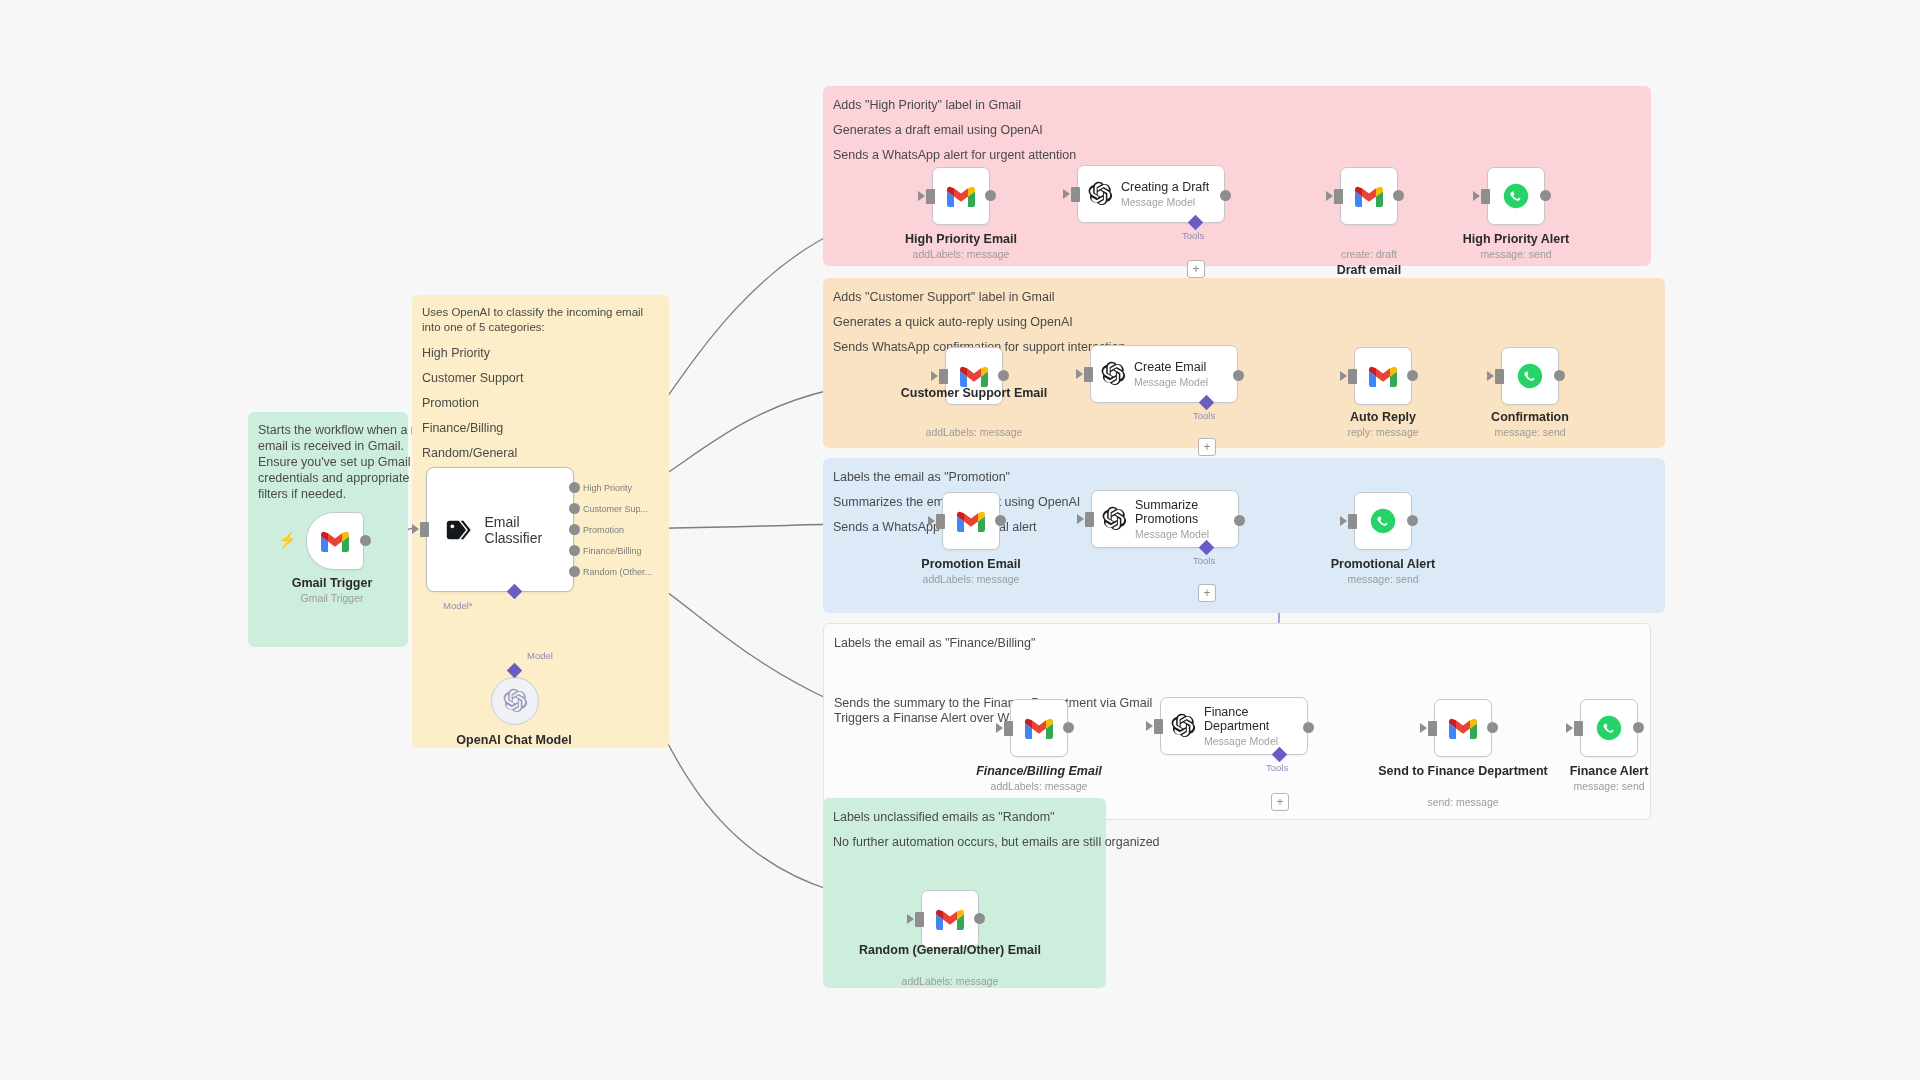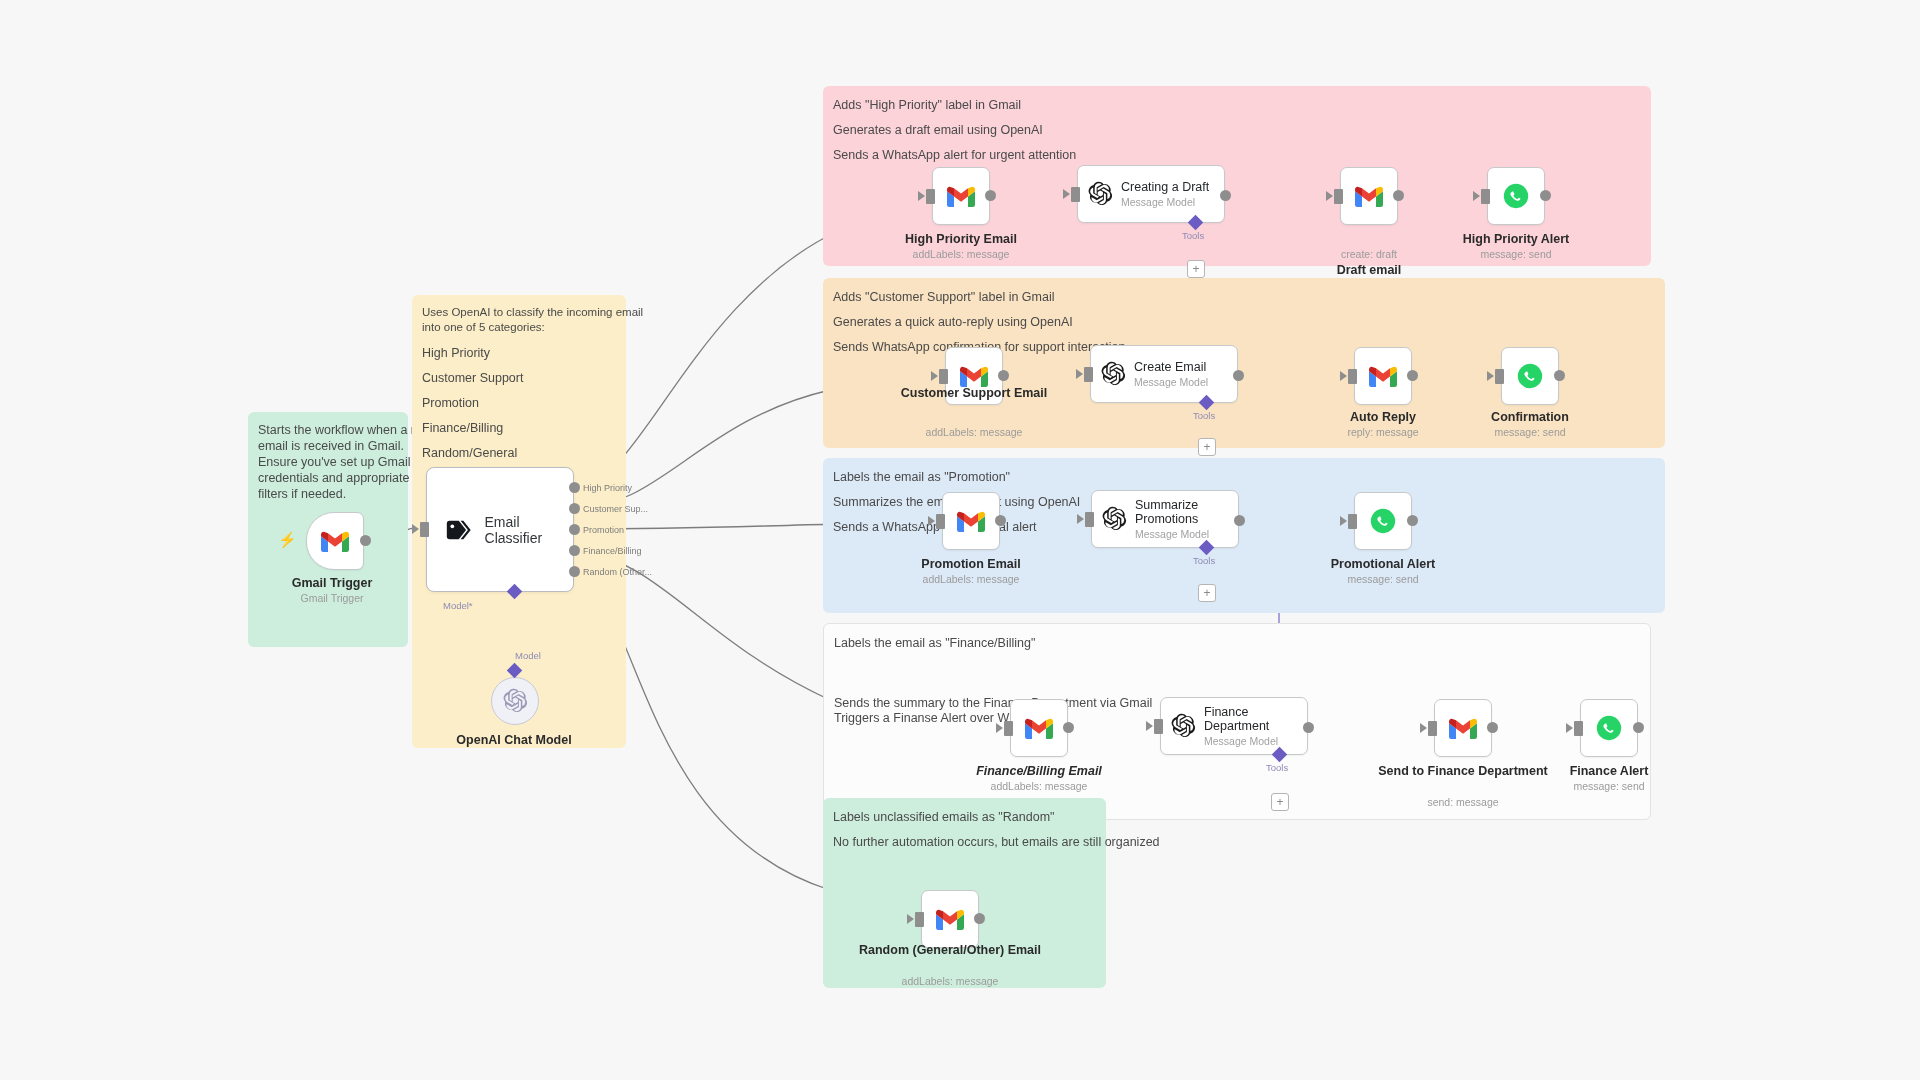--- a/index.html
+++ b/index.html
@@ -131,21 +131,21 @@
   </svg>
 
   <div class="sticky sticky-mint" style="left:248px;top:412px;width:160px;height:235px;">
     <div class="txt" style="top:10px;">Starts the workflow when a new</div>
     <div class="txt" style="top:26px;">email is received in Gmail.</div>
     <div class="txt" style="top:42px;">Ensure you've set up Gmail</div>
     <div class="txt" style="top:58px;">credentials and appropriate</div>
     <div class="txt" style="top:74px;">filters if needed.</div>
   </div>
 
-  <div class="sticky sticky-yellow" style="left:412px;top:295px;width:214px;height:453px;">
+  <div class="sticky sticky-yellow" style="left:412px;top:295px;width:257px;height:453px;">
     <div class="txt" style="top:10px;font-size:11.5px;">Uses OpenAI to classify the incoming email</div>
     <div class="txt" style="top:25px;font-size:11.5px;">into one of 5 categories:</div>
     <div class="txt" style="top:50px;">High Priority</div>
     <div class="txt" style="top:75px;">Customer Support</div>
     <div class="txt" style="top:100px;">Promotion</div>
     <div class="txt" style="top:125px;">Finance/Billing</div>
     <div class="txt" style="top:150px;">Random/General</div>
   </div>
 
   <div class="node trigger" style="left:306px;top:512px;">
@@ -187,21 +187,21 @@
 
   <div class="diamond" style="left:509px;top:586px;"></div>
   <div class="portlabel" style="left:443px;top:600px;">Model*</div>
 
   <div class="subnode" style="left:491px;top:677px;">
     <svg class="oa-ico" viewBox="0 0 24 24">
       <path fill="#9a9ab8" d="M21.6 10a5.4 5.4 0 00-.5-4.5 5.5 5.5 0 00-5.9-2.6A5.4 5.4 0 006 3.7a5.4 5.4 0 00-3.6 2.6A5.5 5.5 0 003 12.9a5.4 5.4 0 00.5 4.5 5.5 5.5 0 005.9 2.6 5.4 5.4 0 009.2-.8 5.4 5.4 0 003.6-2.6 5.5 5.5 0 00-.6-6.6zm-8.2 11.4a4 4 0 01-2.6-1l.1-.1 4.3-2.5a.7.7 0 00.4-.6v-6.1l1.8 1.1v5A4 4 0 0113.4 21.4zM4.7 17.7a4 4 0 01-.5-2.7l.2.1 4.3 2.5a.7.7 0 00.7 0l5.3-3V16.7l-4.4 2.5a4 4 0 01-5.5-1.5zM3.6 7.6A4 4 0 015.7 5.9v5.1a.7.7 0 00.3.6l5.2 3L9.5 15.7 5.1 13.2a4 4 0 01-1.5-5.6zm14.9 3.5l-5.3-3.1 1.8-1 4.4 2.5a4 4 0 01-.6 7.2v-5a.7.7 0 00-.3-.6zM20.2 8.4l-.2-.1L15.8 5.7a.7.7 0 00-.7 0l-5.3 3V6.6l4.4-2.5a4 4 0 015.9 4.3zM8.9 12.2L7.1 11.1v-5a4 4 0 016.6-3.1l-.1.1L9.3 5.6a.7.7 0 00-.4.6zm1-2.1L12.3 8.7l2.4 1.4v2.8l-2.4 1.4L9.9 12.9z"></path>
     </svg>
   </div>
   <div class="diamond" style="left:509px;top:665px;"></div>
-  <div class="portlabel" style="left:515px;top:650px;">Model</div>
+  <div class="portlabel" style="left:527px;top:650px;">Model</div>
   <div class="node-caption" style="left:419px;top:733px;">OpenAI Chat Model</div>
 
   <div class="sticky sticky-pink" style="left:823px;top:86px;width:828px;height:180px;">
     <div class="txt" style="top:11px;">Adds "High Priority" label in Gmail</div>
     <div class="txt" style="top:36px;">Generates a draft email using OpenAI</div>
     <div class="txt" style="top:61px;">Sends a WhatsApp alert for urgent attention</div>
   </div>
 
   <div class="node" style="left:932px;top:167px;">
     <svg class="gmail-ico" viewBox="0 0 48 36">

